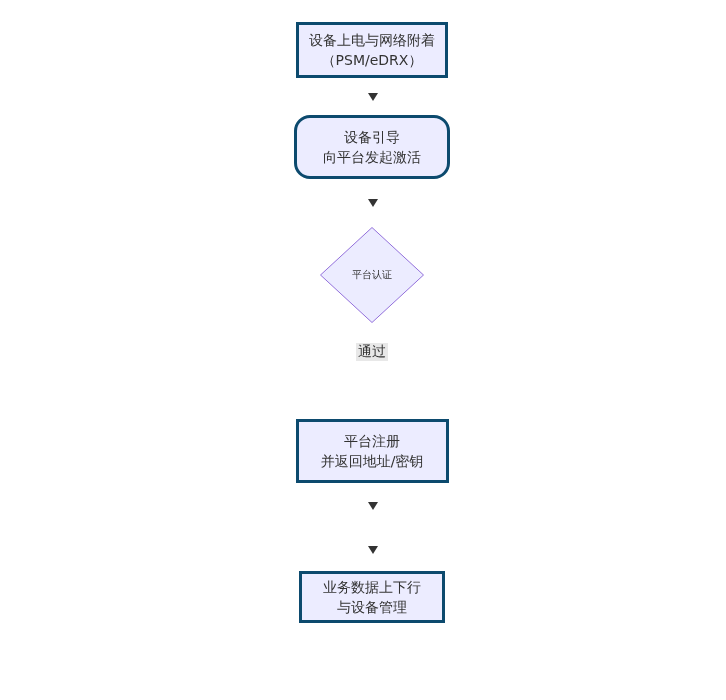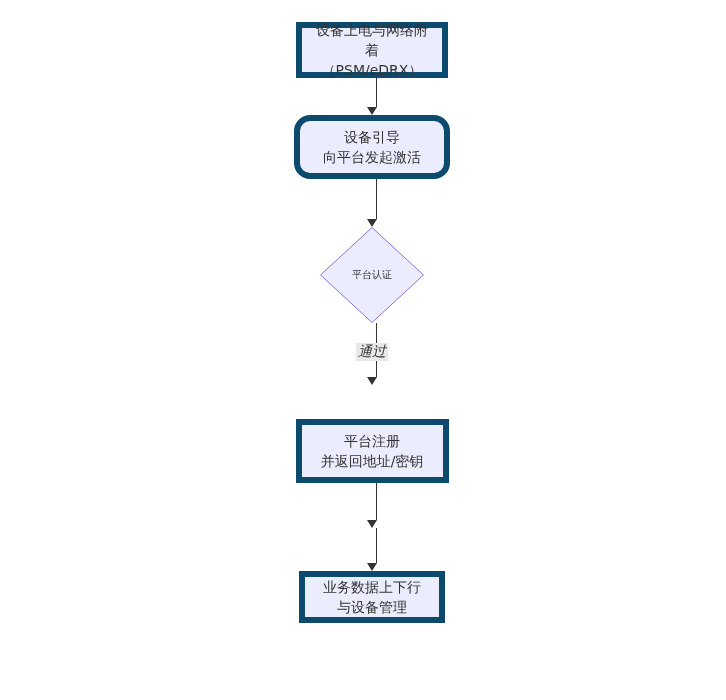--- a/index.html
+++ b/index.html
@@ -17,21 +17,21 @@
     position:relative;
     left:9px;                 
     padding-top:22px;
     display:flex;
     flex-direction:column;
     align-items:center;
   }
   .node {
     box-sizing:border-box;
     background:#ECECFF;
-    border:6px solid #0c4a6e;
+    border:3px solid #0c4a6e;
     color:#333333;
     font-size:14px;
     line-height:20px;
     display:flex;
     flex-direction:column;
     align-items:center;
     justify-content:center;
     text-align:center;
     padding:0 8px;
     flex-shrink:0;
@@ -52,24 +52,22 @@
     top:0; left:0; right:0; bottom:0;
     display:flex;
     align-items:center;
     justify-content:center;
     color:#333333;
     font-size:10px;
   }
   .edge {
     position:relative;
     display:flex;
-    flex-direction:column;
-    align-items:flex-end;
+    align-items:center;
     flex-shrink:0;
-    font-style:italic;
   }
   .edge-1 { height:37px; }
   .edge-2 { height:48px; }
   .edge-3 { height:62px; }
   .edge-4 { height:45px; }
   .edge-5 { height:43px; }
   .edge .shaft {
     width:1px;
     flex:1;
     background:#333333;

